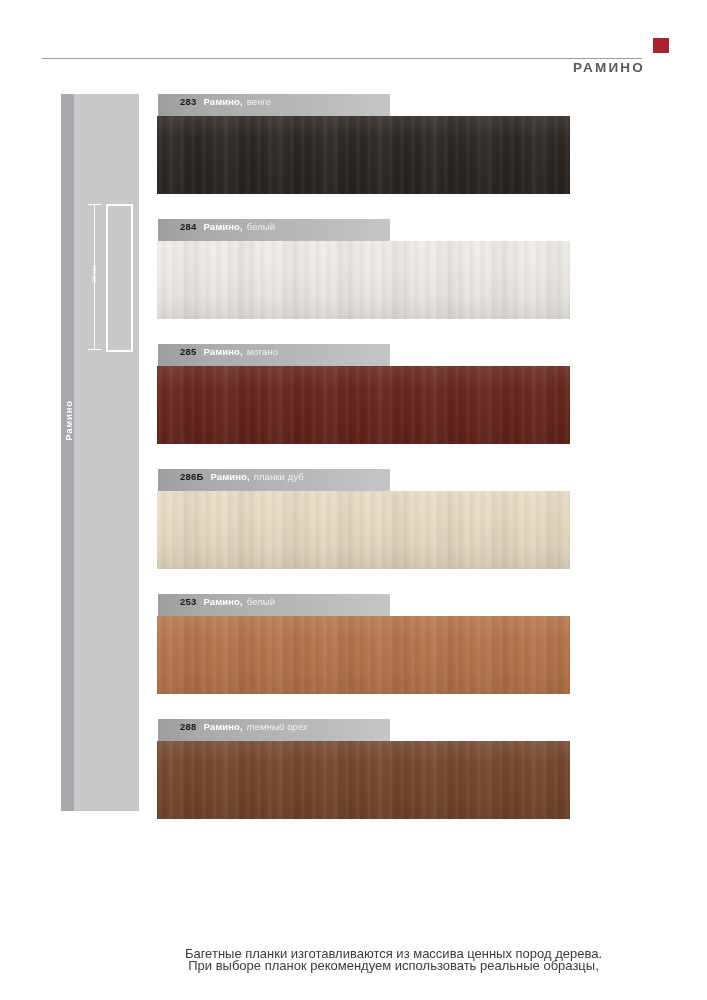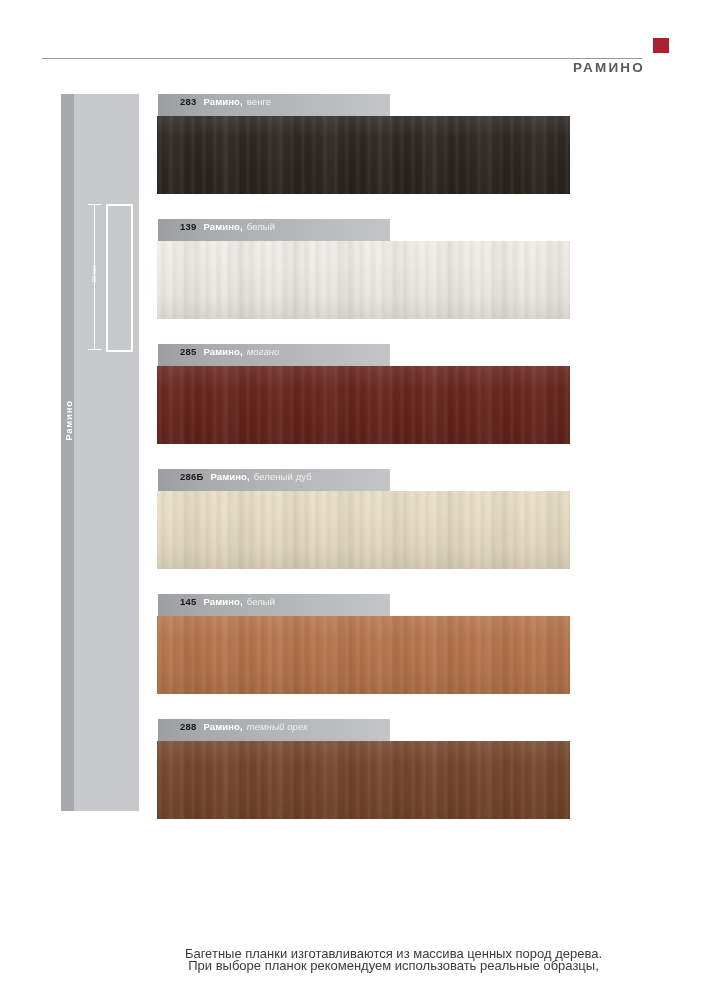--- a/index.html
+++ b/index.html
@@ -240,45 +240,45 @@
     <div class="sample-row" style="top: 94px;">
       <div class="label-bar">
         <div class="label-inner"><span class="label-code">283</span><span class="label-brand">Рамино,</span><span class="label-shade" style="margin-left: 4px;">венге</span></div>
       </div>
       <div class="swatch" style="background: rgb(43, 37, 33);">
         <div class="swatch-grain" style="background-image: repeating-linear-gradient(90deg, rgba(255, 255, 255, 0) 0px, rgba(255, 255, 255, 0.055) 3px, rgba(0, 0, 0, 0.043) 6px, rgba(0, 0, 0, 0) 11px), repeating-linear-gradient(90deg, rgba(255, 255, 255, 0) 0px, rgba(255, 255, 255, 0.035) 17px, rgba(0, 0, 0, 0.035) 33px, rgba(0, 0, 0, 0) 52px), linear-gradient(rgba(255, 255, 255, 0.1) 0%, rgba(255, 255, 255, 0.02) 28%, rgba(0, 0, 0, 0.03) 72%, rgba(0, 0, 0, 0.09) 100%);"></div>
       </div>
     </div>
     <div class="sample-row" style="top: 219px;">
       <div class="label-bar">
-        <div class="label-inner"><span class="label-code">139</span><span class="label-brand">Рамино,</span><span class="label-shade" style="margin-left: 4px;">белый</span></div>
+        <div class="label-inner"><span class="label-code">284</span><span class="label-brand">Рамино,</span><span class="label-shade" style="margin-left: 4px;">белый</span></div>
       </div>
       <div class="swatch" style="background: rgb(239, 236, 231);">
         <div class="swatch-grain" style="background-image: repeating-linear-gradient(90deg, rgba(255, 255, 255, 0) 0px, rgba(255, 255, 255, 0.055) 3px, rgba(0, 0, 0, 0.043) 6px, rgba(0, 0, 0, 0) 11px), repeating-linear-gradient(90deg, rgba(255, 255, 255, 0) 0px, rgba(255, 255, 255, 0.035) 17px, rgba(0, 0, 0, 0.035) 33px, rgba(0, 0, 0, 0) 52px), linear-gradient(rgba(255, 255, 255, 0.1) 0%, rgba(255, 255, 255, 0.02) 28%, rgba(0, 0, 0, 0.03) 72%, rgba(0, 0, 0, 0.09) 100%);"></div>
       </div>
     </div>
     <div class="sample-row" style="top: 344px;">
       <div class="label-bar">
-        <div class="label-inner"><span class="label-code">285</span><span class="label-brand">Рамино,</span><span class="label-shade" style="margin-left: 4px; font-style: italic;">могано</span></div>
+        <div class="label-inner"><span class="label-code">285</span><span class="label-brand">Рамино,</span><span class="label-shade" style="margin-left: 4px;">могано</span></div>
       </div>
       <div class="swatch" style="background: rgb(102, 36, 26);">
         <div class="swatch-grain" style="background-image: repeating-linear-gradient(90deg, rgba(255, 255, 255, 0) 0px, rgba(255, 255, 255, 0.055) 3px, rgba(0, 0, 0, 0.043) 6px, rgba(0, 0, 0, 0) 11px), repeating-linear-gradient(90deg, rgba(255, 255, 255, 0) 0px, rgba(255, 255, 255, 0.035) 17px, rgba(0, 0, 0, 0.035) 33px, rgba(0, 0, 0, 0) 52px), linear-gradient(rgba(255, 255, 255, 0.1) 0%, rgba(255, 255, 255, 0.02) 28%, rgba(0, 0, 0, 0.03) 72%, rgba(0, 0, 0, 0.09) 100%);"></div>
       </div>
     </div>
     <div class="sample-row" style="top: 469px;">
       <div class="label-bar">
-        <div class="label-inner"><span class="label-code">286Б</span><span class="label-brand">Рамино,</span><span class="label-shade" style="margin-left: 4px;">беленый дуб</span></div>
+        <div class="label-inner"><span class="label-code">286Б</span><span class="label-brand">Рамино,</span><span class="label-shade" style="margin-left: 4px;">планки дуб</span></div>
       </div>
       <div class="swatch" style="background: rgb(231, 220, 195);">
         <div class="swatch-grain" style="background-image: repeating-linear-gradient(90deg, rgba(255, 255, 255, 0) 0px, rgba(255, 255, 255, 0.055) 3px, rgba(0, 0, 0, 0.043) 6px, rgba(0, 0, 0, 0) 11px), repeating-linear-gradient(90deg, rgba(255, 255, 255, 0) 0px, rgba(255, 255, 255, 0.035) 17px, rgba(0, 0, 0, 0.035) 33px, rgba(0, 0, 0, 0) 52px), linear-gradient(rgba(255, 255, 255, 0.1) 0%, rgba(255, 255, 255, 0.02) 28%, rgba(0, 0, 0, 0.03) 72%, rgba(0, 0, 0, 0.09) 100%);"></div>
       </div>
     </div>
     <div class="sample-row" style="top: 594px;">
       <div class="label-bar">
-        <div class="label-inner"><span class="label-code">145</span><span class="label-brand">Рамино,</span><span class="label-shade" style="margin-left: 4px;">белый</span></div>
+        <div class="label-inner"><span class="label-code">253</span><span class="label-brand">Рамино,</span><span class="label-shade" style="margin-left: 4px;">белый</span></div>
       </div>
       <div class="swatch" style="background: rgb(181, 116, 74);">
         <div class="swatch-grain" style="background-image: repeating-linear-gradient(90deg, rgba(255, 255, 255, 0) 0px, rgba(255, 255, 255, 0.055) 3px, rgba(0, 0, 0, 0.043) 6px, rgba(0, 0, 0, 0) 11px), repeating-linear-gradient(90deg, rgba(255, 255, 255, 0) 0px, rgba(255, 255, 255, 0.035) 17px, rgba(0, 0, 0, 0.035) 33px, rgba(0, 0, 0, 0) 52px), linear-gradient(rgba(255, 255, 255, 0.1) 0%, rgba(255, 255, 255, 0.02) 28%, rgba(0, 0, 0, 0.03) 72%, rgba(0, 0, 0, 0.09) 100%);"></div>
       </div>
     </div>
     <div class="sample-row" style="top: 719px;">
       <div class="label-bar">
         <div class="label-inner"><span class="label-code">288</span><span class="label-brand">Рамино,</span><span class="label-shade" style="margin-left: 4px; font-style: italic;">темный орех</span></div>
       </div>
       <div class="swatch" style="background: rgb(116, 69, 42);">

